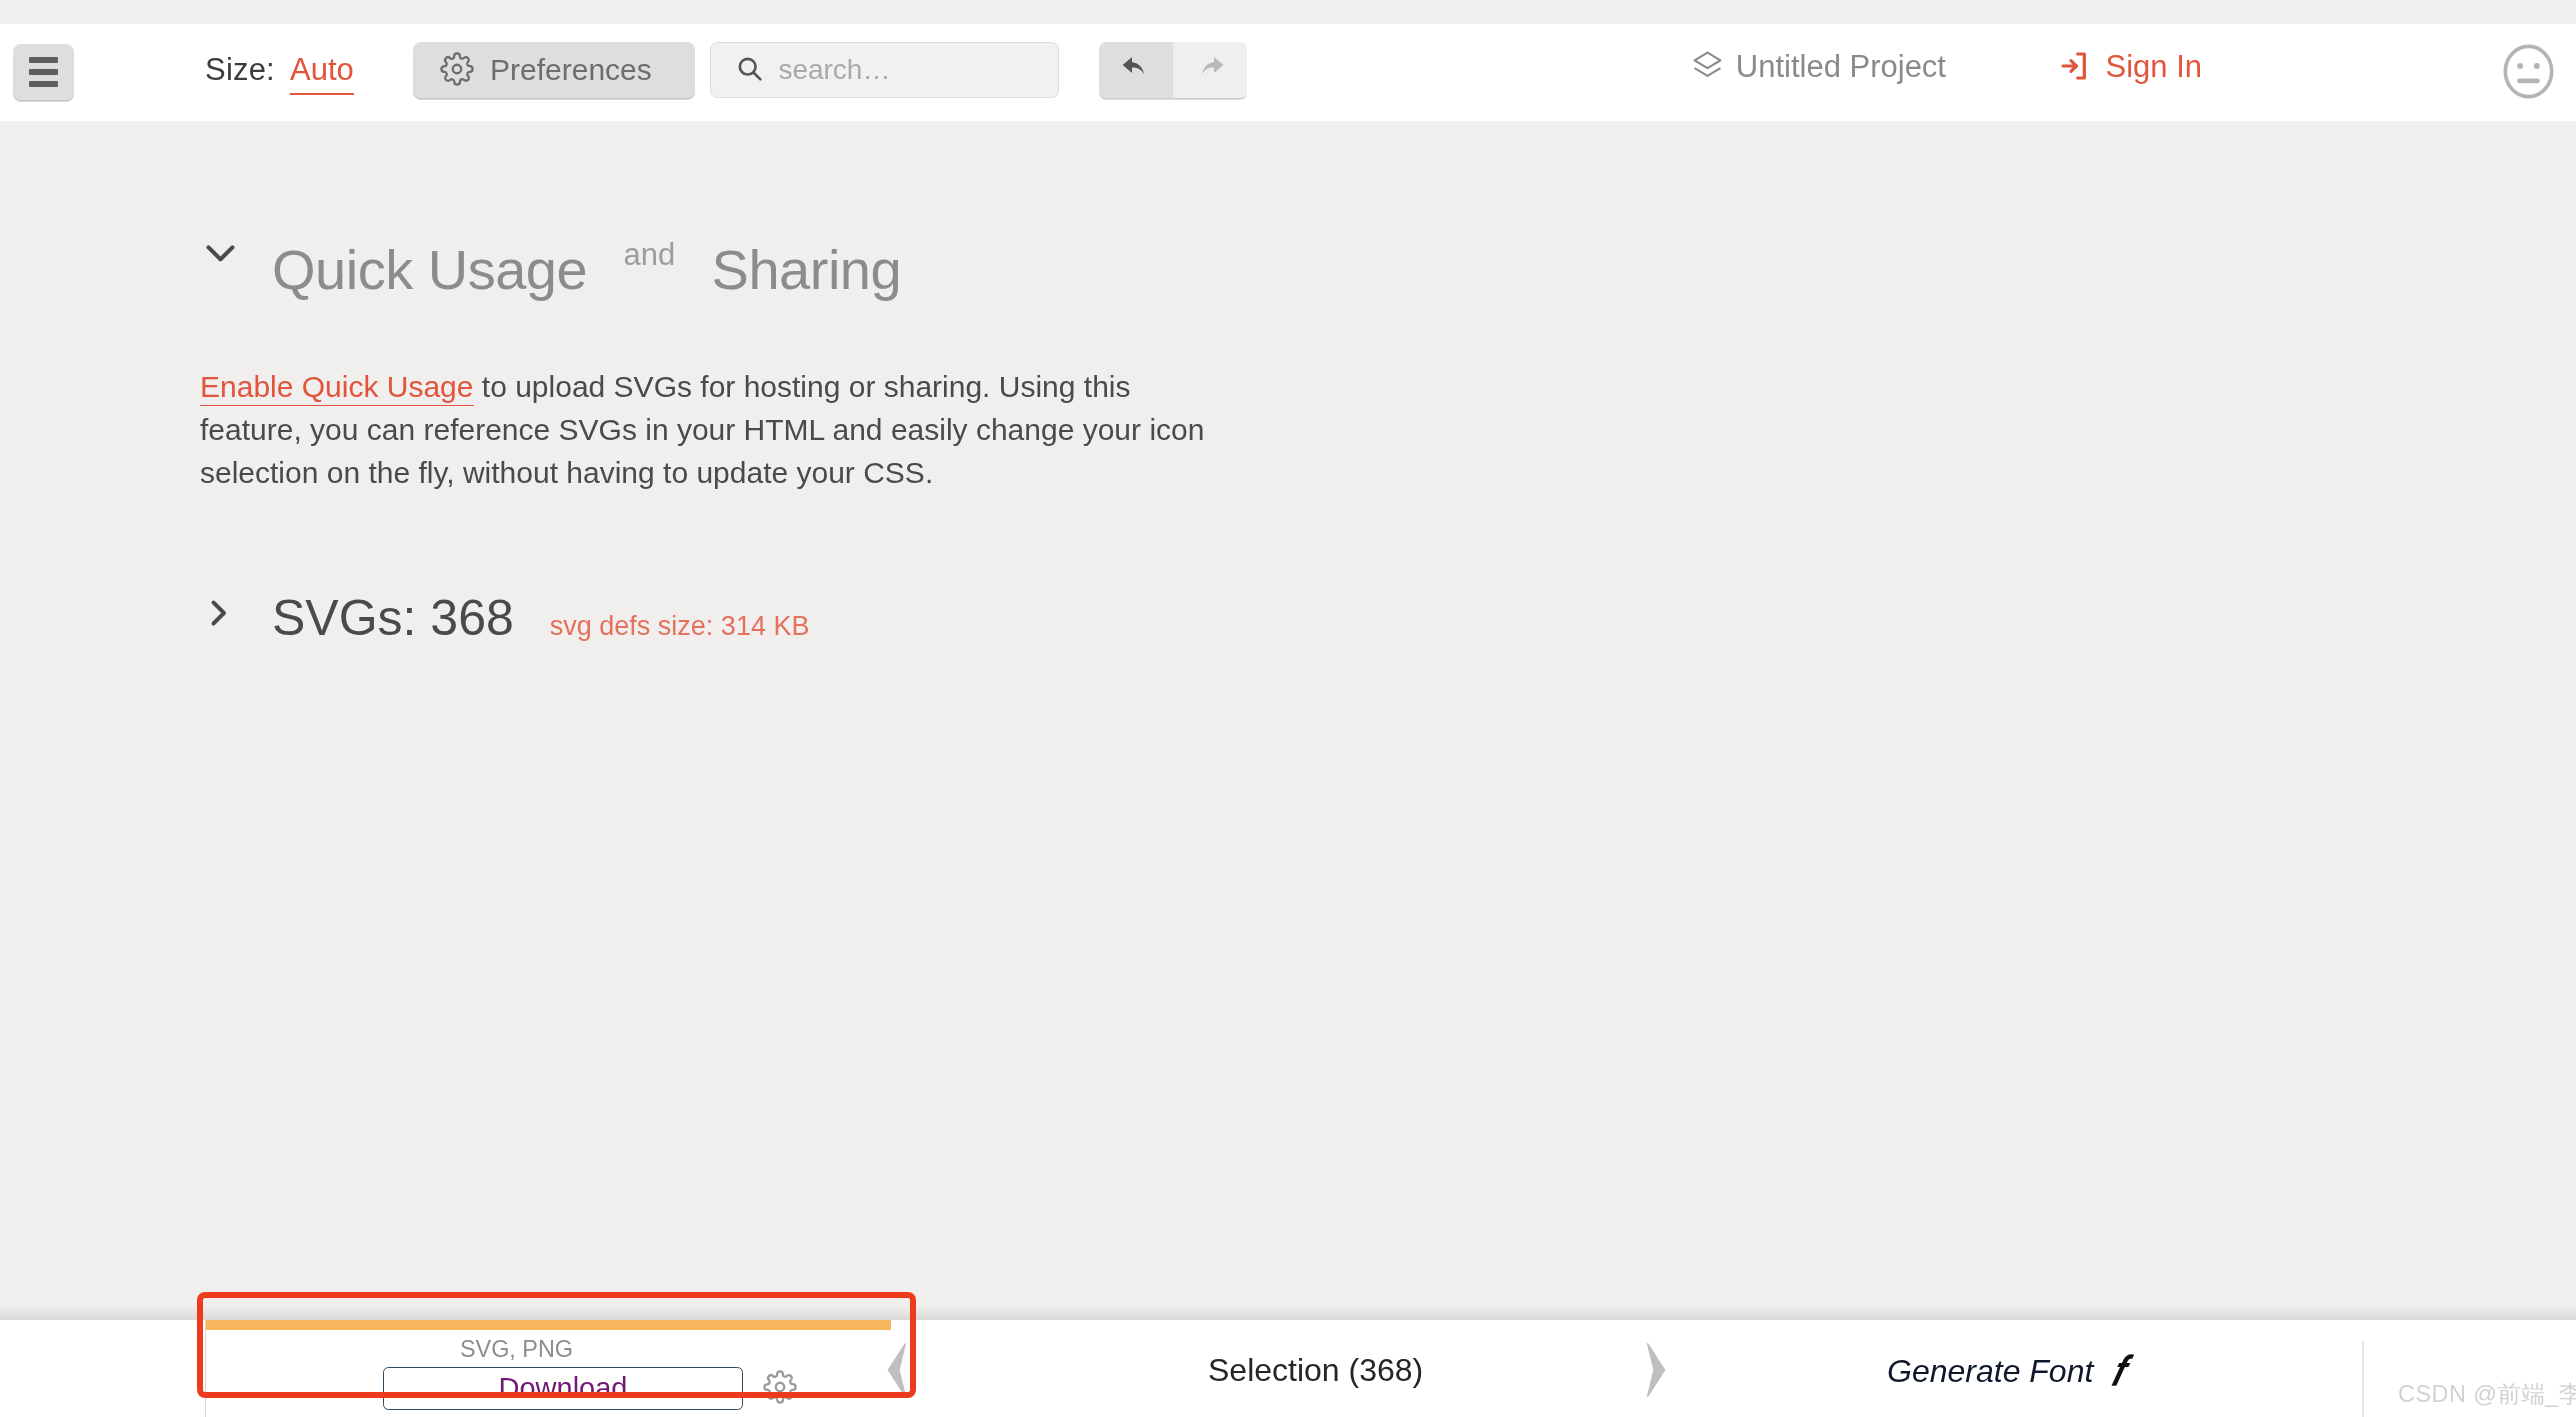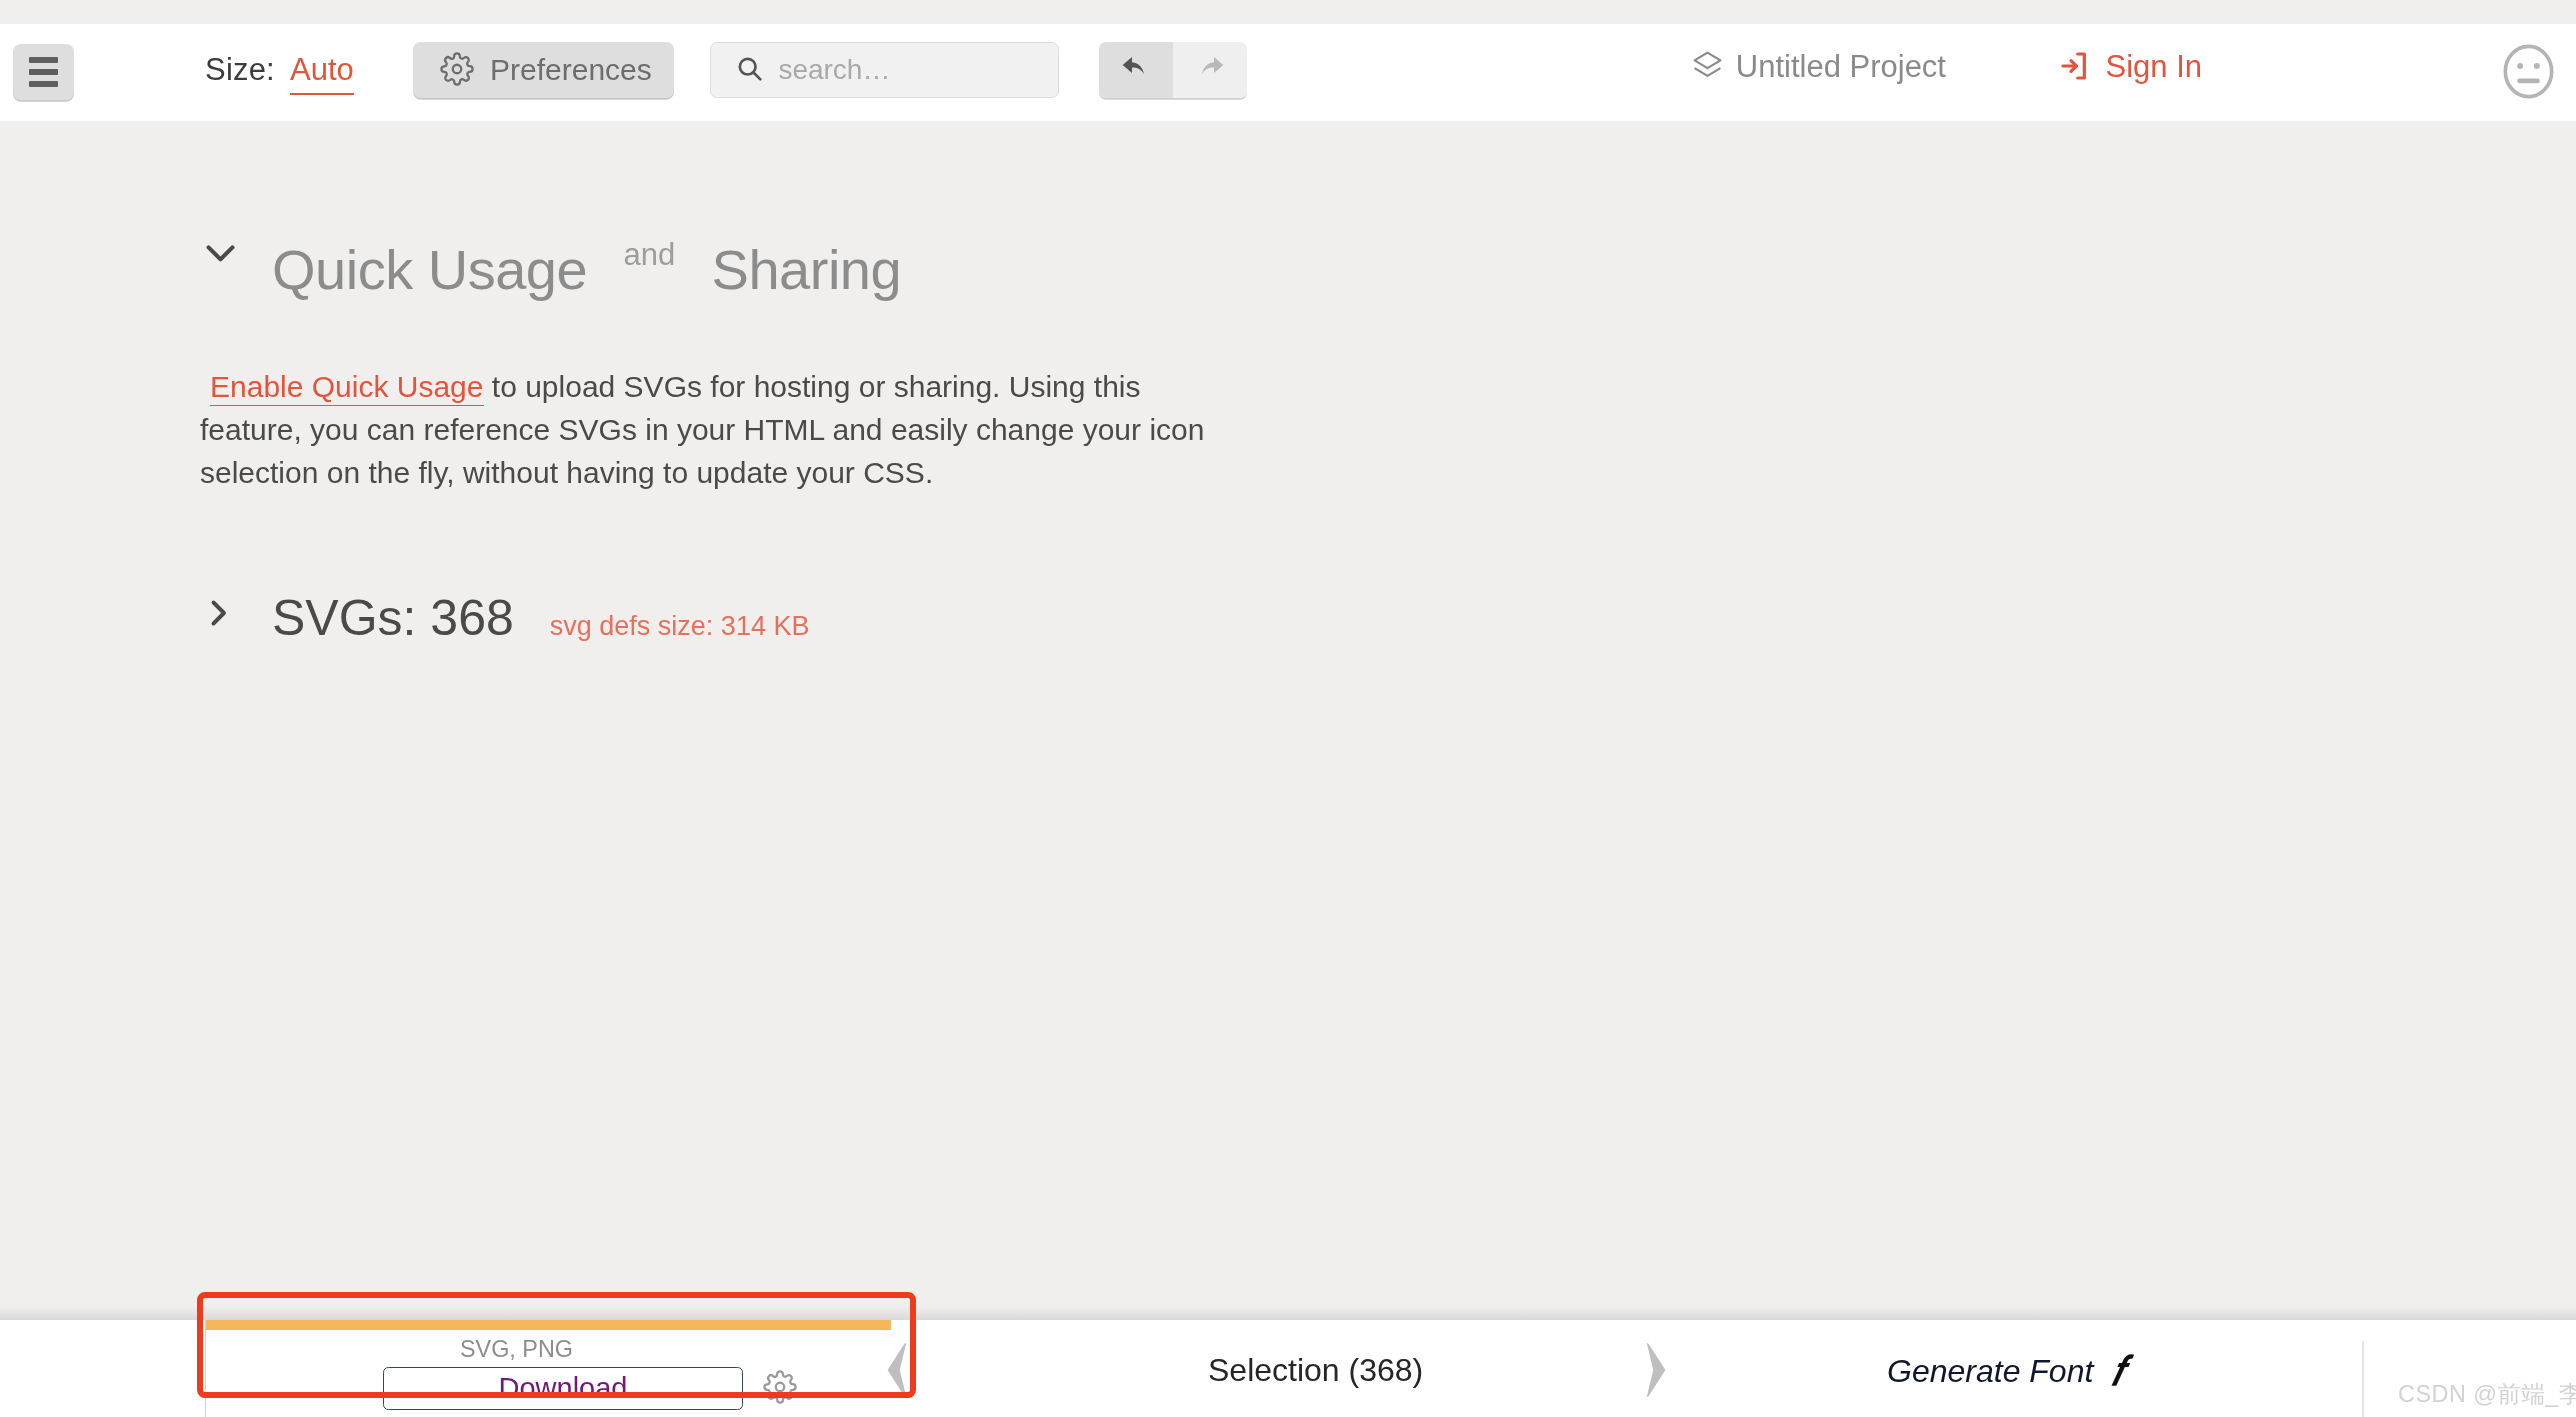--- a/index.html
+++ b/index.html
@@ -46,21 +46,21 @@
   .size-value {
     position: absolute; left: 290px; top: 28px;
     font-size: 31px; color: #e2543c;
     border-bottom: 2.7px solid #e2543c;
     padding-bottom: 4.5px;
     cursor: pointer;
   }
 
   .pref-btn {
     position: absolute; left: 413px; top: 18px;
-    width: 261px; height: 56px;
+    width: 282px; height: 56px;
     background: #dedede;
     border-radius: 8px;
     box-shadow: 0 1.8px 0 #c9c9c9;
     display: flex; align-items: center; gap: 16px;
     padding-left: 27px;
     cursor: pointer;
   }
   .pref-label { font-size: 30px; color: #6d6d6d; }
 
   .search-wrap {
@@ -131,21 +131,20 @@
     position: absolute; left: 200px; top: 268px;
     width: 1027px;
     font-size: 30px; line-height: 43px;
     color: #4a4a4a; font-weight: 400;
   }
   .link-red {
     color: #e2543c;
     border-bottom: 1.8px solid #e2543c;
     padding-bottom: 1.8px;
     cursor: pointer;
-    margin-left: 10px;
   }
 
   .svgs-row {
     position: absolute; left: 200px; top: 492px;
     display: flex; align-items: baseline; gap: 36px;
     cursor: pointer;
   }
   .chev-right-wrap { position: relative; top: -3.6px; }
   .svgs-title { font-size: 50px; color: #4a4a4a; font-weight: 300; }
   .svgs-meta { font-size: 27px; color: #e5705c; font-weight: 400; }

